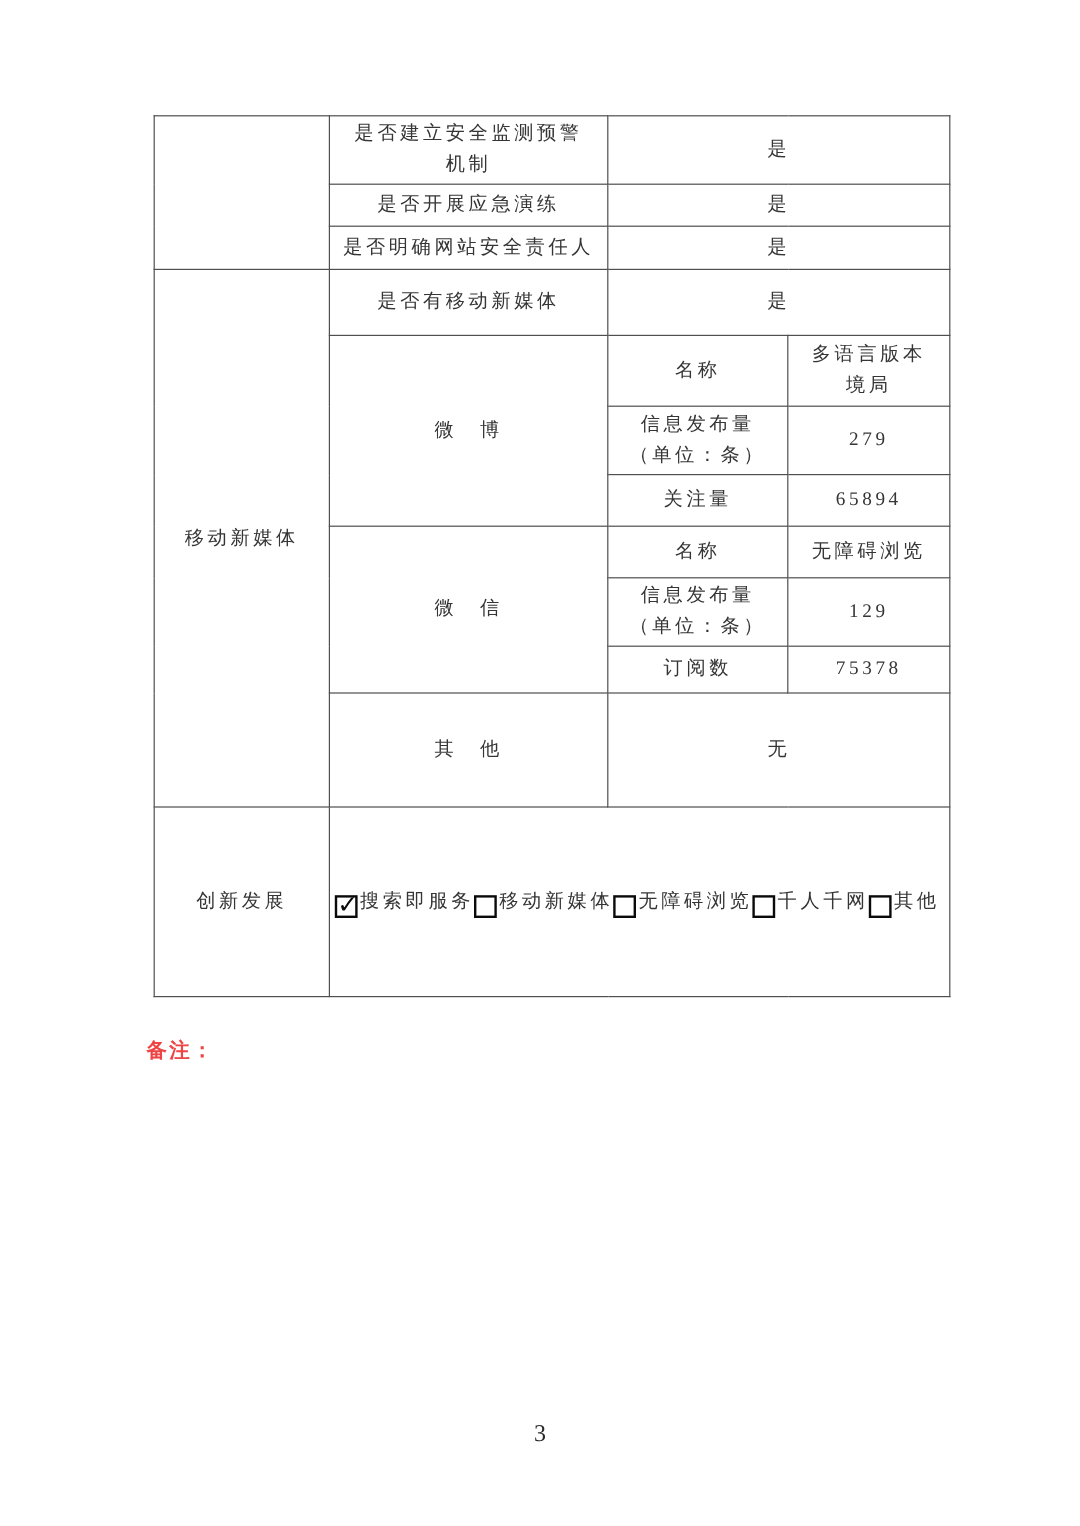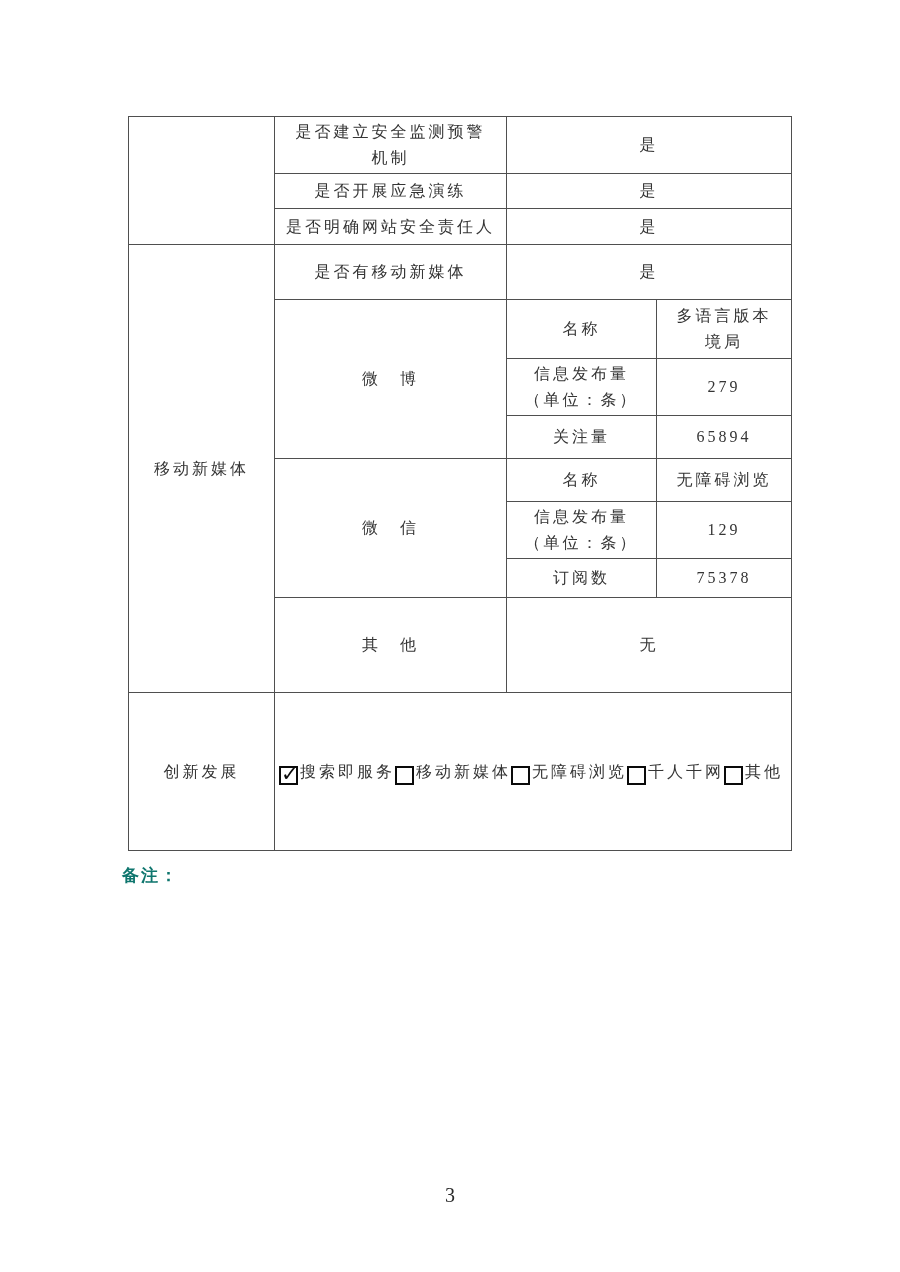--- a/index.html
+++ b/index.html
@@ -5,21 +5,21 @@
   html, body { margin: 0; padding: 0; }
   body {
     width: 900px; height: 1272px;
     background: #ffffff;
     font-family: "Liberation Serif", "DejaVu Serif", serif;
     color: #2f2f2f;
   }
   .page { position: relative; width: 900px; height: 1272px; overflow: hidden; }
 
   table.report {
-    position: absolute; left: 128px; top: 116px;
+    position: absolute; left: 128px; top: 96px;
     width: 663px;
     border-collapse: collapse; table-layout: fixed;
   }
   table.report td {
     border: 1px solid #4f4f4f;
     text-align: center; vertical-align: middle;
     font-size: 16px; letter-spacing: 3px;
     line-height: 26px;
     padding: 2px 4px;
     white-space: pre-line;
@@ -45,21 +45,21 @@
     content: "✓";
     position: absolute; left: 0px; top: -7px;
     font-size: 21px; font-weight: bold; color: #0a0a0a;
     font-family: "DejaVu Sans", sans-serif;
   }
   .cb-label { white-space: nowrap; }
 
   .notes-label {
     position: absolute; left: 122px; top: 864px;
     font-size: 17px; font-weight: bold; letter-spacing: 2px;
-    color: #0f766e;
+    color: #ef4444;
   }
   .page-number {
     position: absolute; left: 0; top: 1184px; width: 900px;
     text-align: center; font-size: 20px; color: #2a2a2a;
   }
 </style>
 </head>
 <body>
 
 <div class="page">

